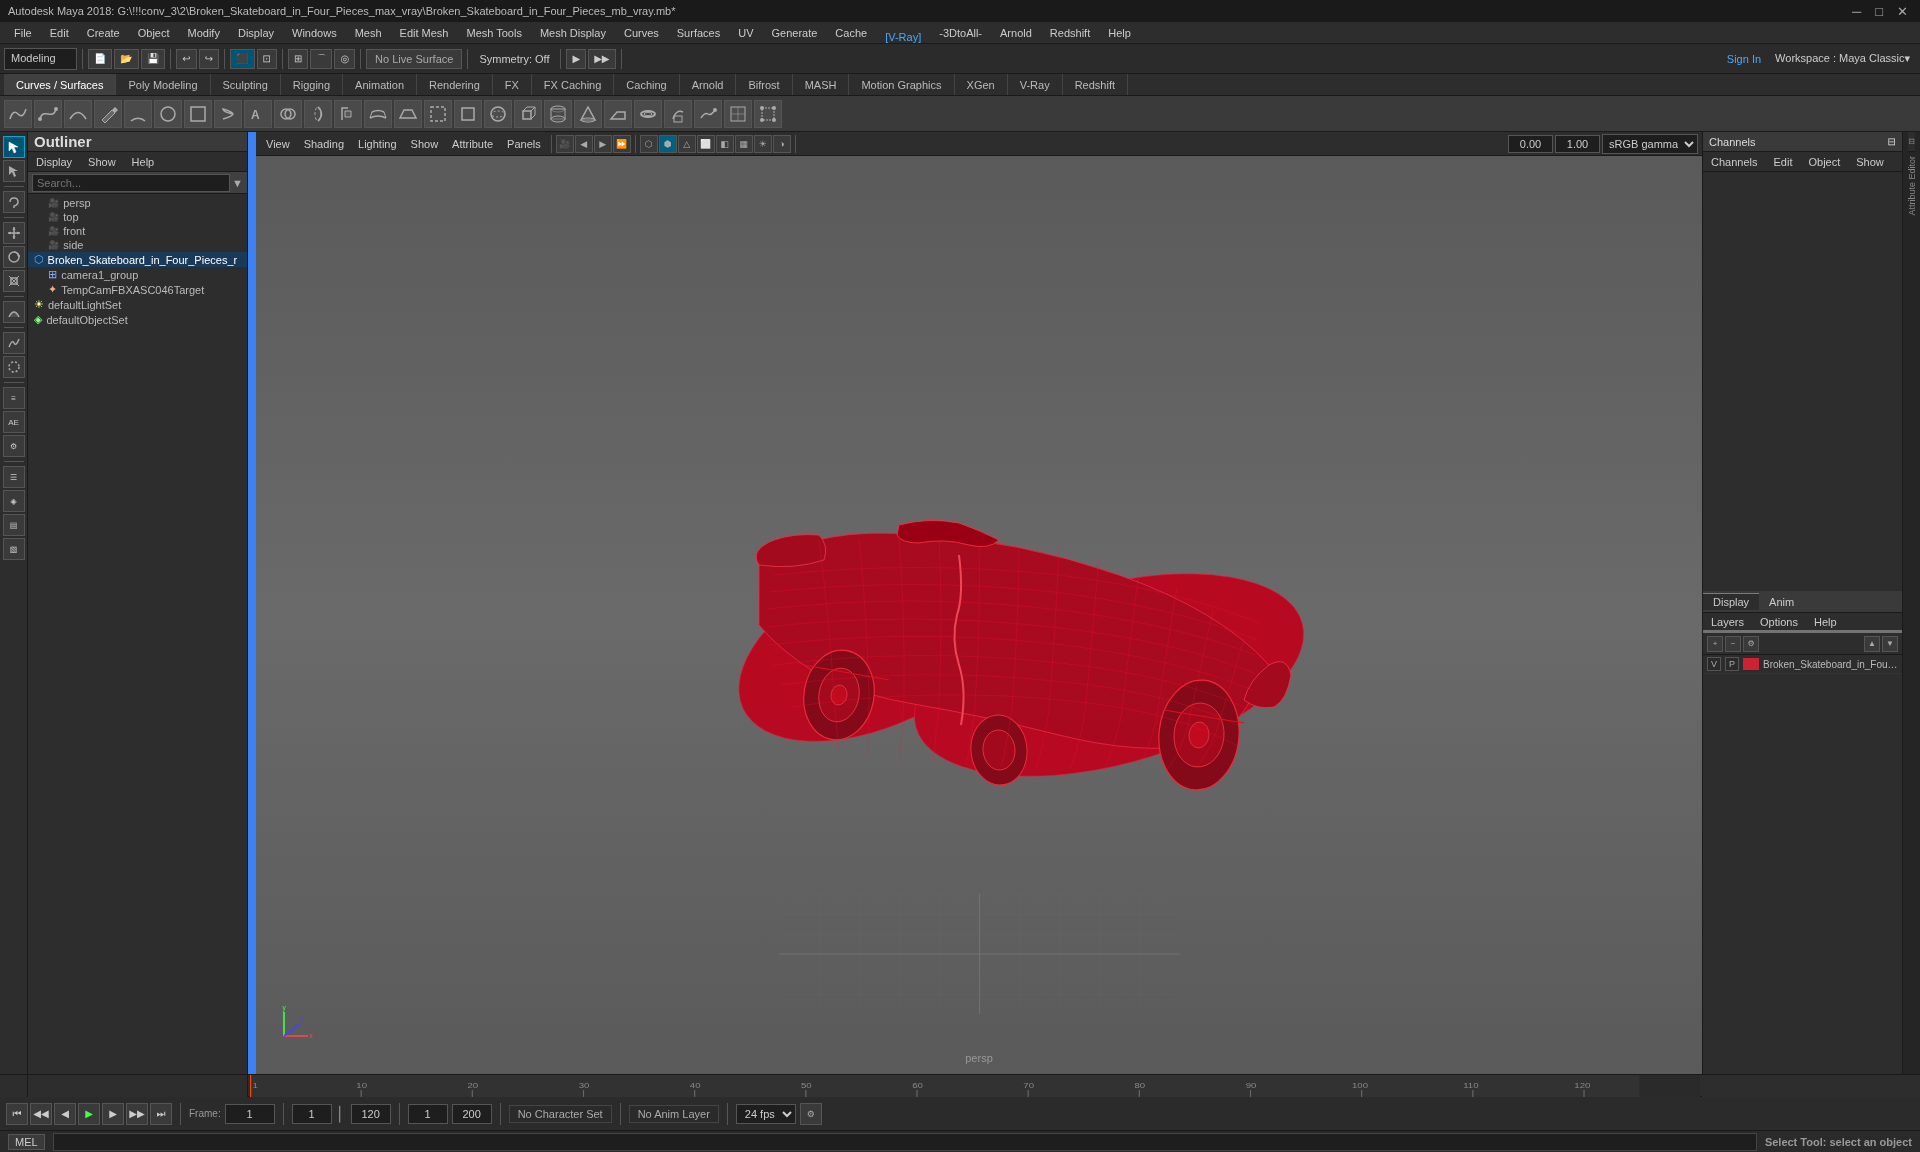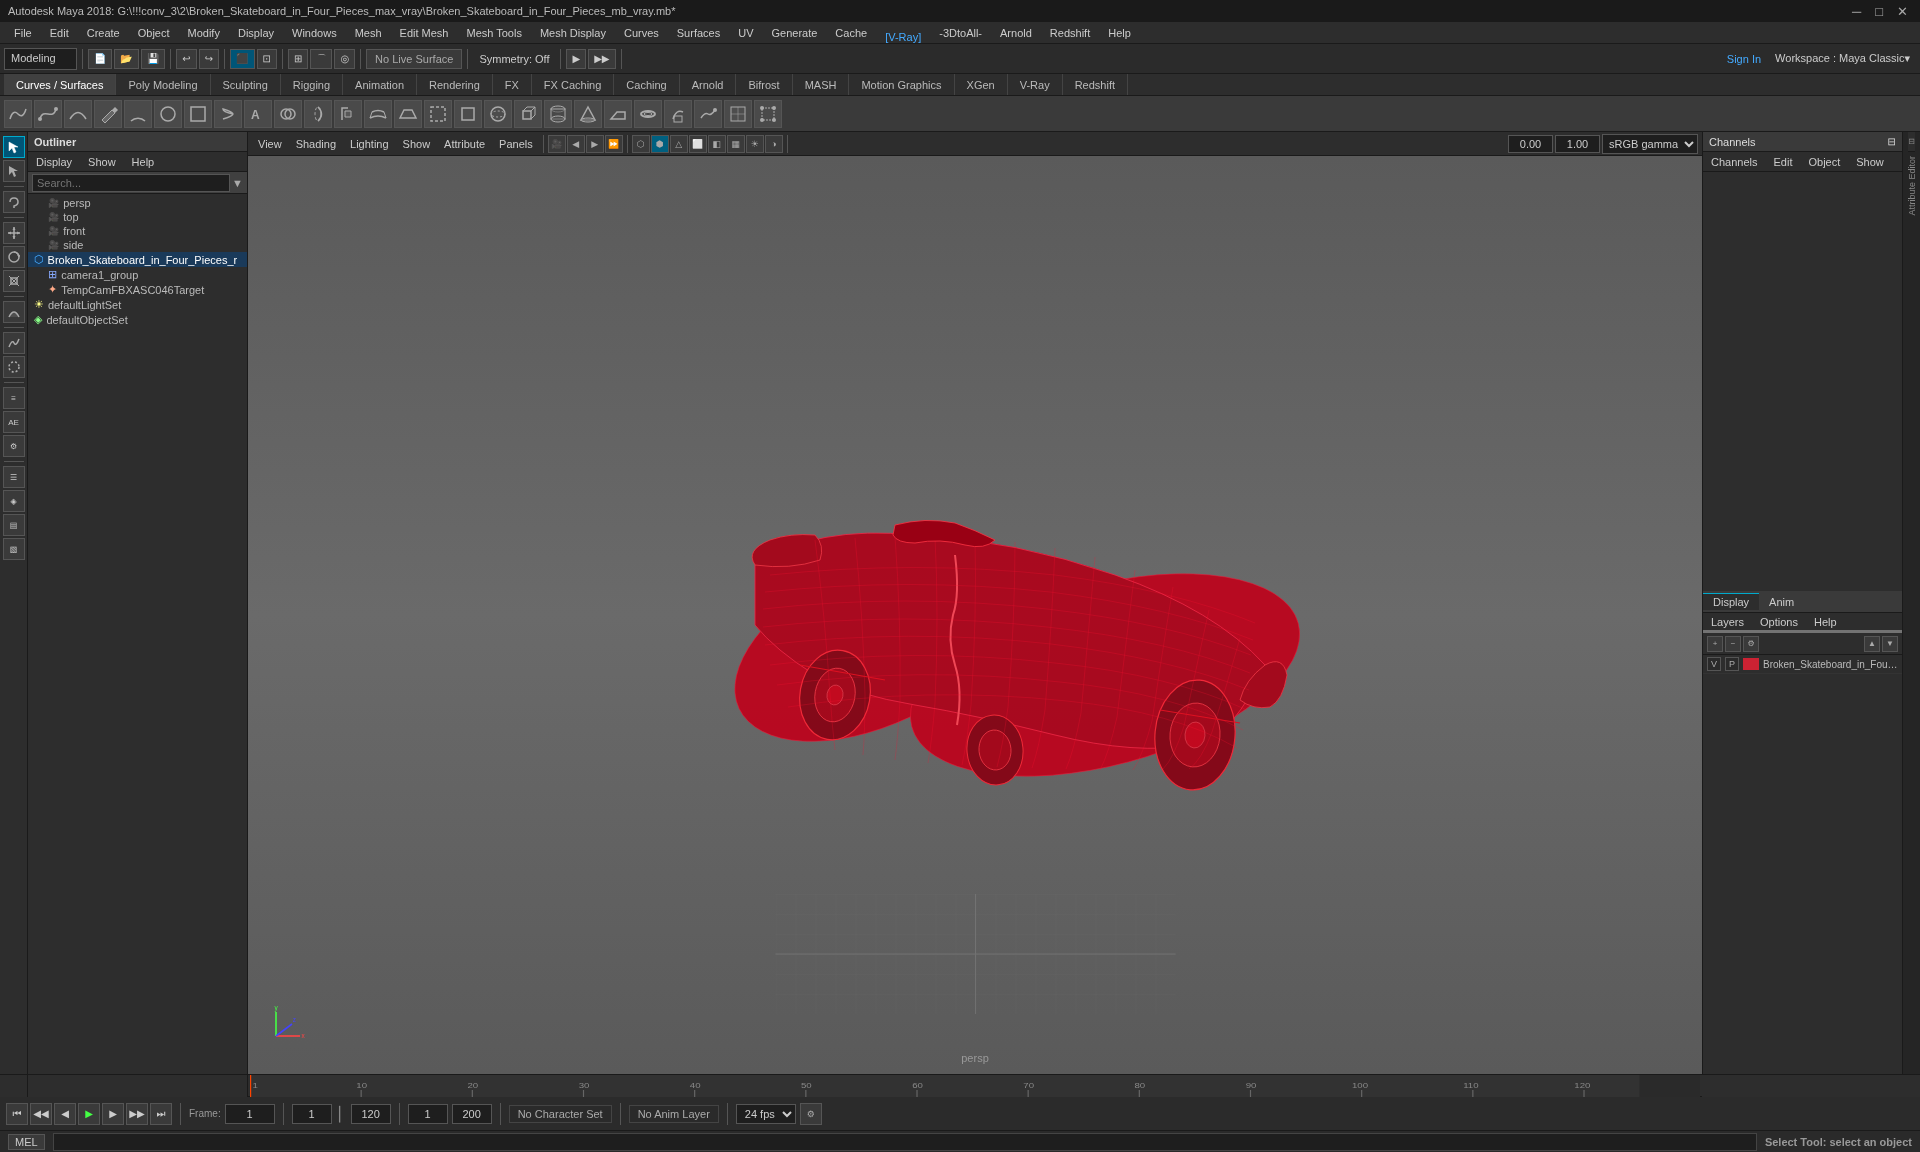--- a/index.html
+++ b/index.html
@@ -35,32 +35,32 @@
     #main-layout { display: flex; width: 100%; height: calc(1152px - 22px - 22px - 30px - 22px - 36px - 22px - 34px - 22px); }
 
     
     #left-toolbar { width: 28px; background: #2d2d2d; display: flex; flex-direction: column; align-items: center; padding: 4px 0; gap: 2px; border-right: 1px solid #1a1a1a; overflow: hidden; }
     .lt-btn { width: 22px; height: 22px; background: #3a3a3a; border: 1px solid #555; display: flex; align-items: center; justify-content: center; cursor: pointer; font-size: 9px; color: #aaa; }
     .lt-sep { width: 20px; height: 1px; background: #555; margin: 2px 0; }
 
     
     #outliner { width: 220px; background: #2d2d2d; display: flex; flex-direction: column; border-right: 1px solid #1a1a1a; }
     #outliner-header { height: 20px; background: #3a3a3a; display: flex; align-items: center; justify-content: space-between; padding: 0 6px; border-bottom: 1px solid #1a1a1a; }
-    #outliner-header span { color: #ddd; font-size: 11px; font-weight: bold; }
+    #outliner-header span { color: #ddd; font-size: 15px; font-weight: bold; }
     #outliner-menu { height: 20px; background: #2d2d2d; display: flex; align-items: center; gap: 0; border-bottom: 1px solid #1a1a1a; }
     #outliner-menu span { color: #ccc; font-size: 11px; padding: 2px 8px; cursor: pointer; }
     #outliner-search { height: 22px; display: flex; align-items: center; padding: 2px 4px; background: #404040; border-bottom: 1px solid #1a1a1a; gap: 2px; }
     #outliner-search input { flex: 1; background: #1e1e1e; border: 1px solid #555; color: #ccc; font-size: 11px; padding: 1px 4px; height: 18px; }
     #outliner-content { flex: 1; overflow-y: auto; padding: 2px 0; }
     .outliner-item { display: flex; align-items: center; gap: 4px; padding: 1px 6px; cursor: pointer; color: #bbb; font-size: 11px; }
     .outliner-item .cam-icon { color: #aaa; font-size: 9px; }
     .indent-1 { padding-left: 20px; }
 
     
-    #viewport-area { flex: 1; display: flex; flex-direction: column; background: #3b82f6; position: relative; }
+    #viewport-area { flex: 1; display: flex; flex-direction: column; background: #3b82f6; position: relative; padding-left: 8px; }
     #viewport-toolbar { height: 24px; background: #2d2d2d; display: flex; align-items: center; padding: 0 4px; gap: 2px; border-bottom: 1px solid #1a1a1a; }
     .vp-tb-item { color: #ccc; font-size: 11px; padding: 1px 6px; cursor: pointer; }
     .vp-sep { width: 1px; height: 18px; background: #555; margin: 0 2px; }
     .vp-icons { display: flex; align-items: center; gap: 1px; }
     .vp-icon { width: 18px; height: 18px; background: #3a3a3a; border: 1px solid #555; display: flex; align-items: center; justify-content: center; cursor: pointer; font-size: 9px; color: #aaa; }
     .vp-icon.active { background: #006080; }
     #viewport-canvas { flex: 1; background: #5a5a5a; position: relative; overflow: hidden; }
     #viewport-label { position: absolute; bottom: 10px; left: 50%; transform: translateX(-50%); color: #999; font-size: 11px; }
 
     

